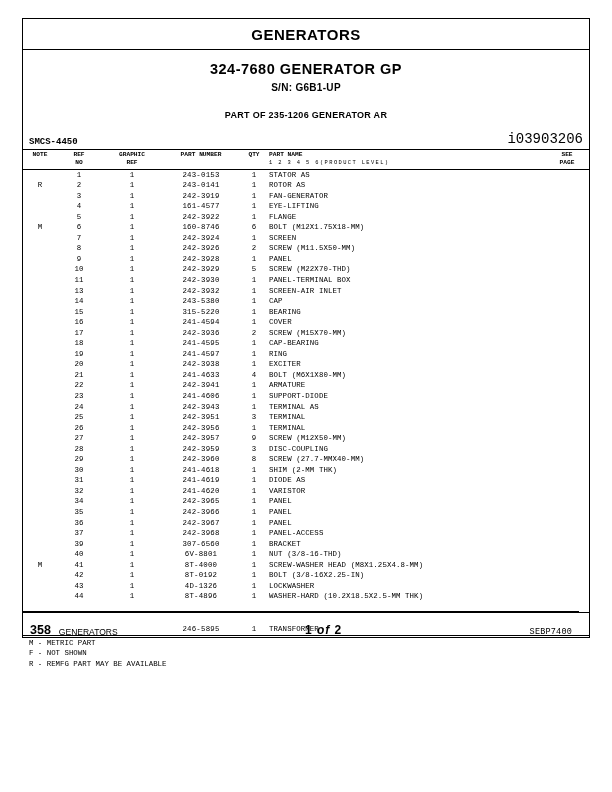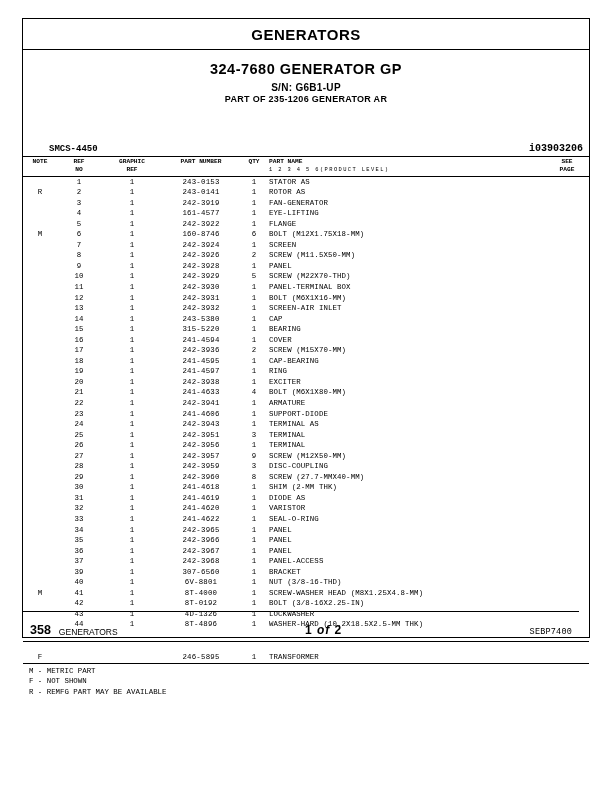--- a/index.html
+++ b/index.html
@@ -48,41 +48,39 @@
   }
   .head-block .sub1 {
     font-size: 10px;
     font-weight: bold;
     margin-top: 5px;
     letter-spacing: 0.3px;
   }
   .head-block .sub2 {
     font-size: 9px;
     font-weight: bold;
-    margin-top: 1px;
+    margin-top: 17px;
     letter-spacing: 0.3px;
   }
   .smcs-row {
     display: flex;
     justify-content: space-between;
     align-items: flex-end;
     padding: 7px 6px 2px 6px;
     border-bottom: 1px solid #000;
   }
   .smcs-row .smcs {
     font-size: 9px;
     font-weight: bold;
     font-family: "Liberation Mono", monospace;
-    margin-left: 20px;
   }
   .smcs-row .docnum {
-    font-size: 10px;
-    font-weight: bold;
+    font-size: 14px;
+    font-weight: normal;
     font-family: "Liberation Mono", monospace;
-    margin-top: 28px;
   }
   table.parts {
     width: 100%;
     border-collapse: collapse;
     font-family: "Liberation Mono", monospace;
     font-size: 7.4px;
   }
   table.parts th {
     font-weight: bold;
     font-size: 6.2px;
@@ -317,29 +315,20 @@
             <td class="c-note"></td>
             <td class="c-ref">11</td>
             <td class="c-graph">1</td>
             <td class="c-pn">242-3930</td>
             <td class="c-qty">1</td>
             <td class="c-name">PANEL-TERMINAL BOX</td>
             <td class="c-page"></td>
           </tr>
           <tr>
             <td class="c-note"></td>
-            <td class="c-ref">12</td>
-            <td class="c-graph">1</td>
-            <td class="c-pn">242-3931</td>
-            <td class="c-qty">1</td>
-            <td class="c-name">BOLT (M6X1X16-MM)</td>
-            <td class="c-page"></td>
-          </tr>
-          <tr>
-            <td class="c-note"></td>
             <td class="c-ref">13</td>
             <td class="c-graph">1</td>
             <td class="c-pn">242-3932</td>
             <td class="c-qty">1</td>
             <td class="c-name">SCREEN-AIR INLET</td>
             <td class="c-page"></td>
           </tr>
           <tr>
             <td class="c-note"></td>
             <td class="c-ref">14</td>
@@ -502,29 +491,20 @@
             <td class="c-name">DIODE AS</td>
             <td class="c-page"></td>
           </tr>
           <tr>
             <td class="c-note"></td>
             <td class="c-ref">32</td>
             <td class="c-graph">1</td>
             <td class="c-pn">241-4620</td>
             <td class="c-qty">1</td>
             <td class="c-name">VARISTOR</td>
-            <td class="c-page"></td>
-          </tr>
-          <tr>
-            <td class="c-note"></td>
-            <td class="c-ref">33</td>
-            <td class="c-graph">1</td>
-            <td class="c-pn">241-4622</td>
-            <td class="c-qty">1</td>
-            <td class="c-name">SEAL-O-RING</td>
             <td class="c-page"></td>
           </tr>
           <tr>
             <td class="c-note"></td>
             <td class="c-ref">34</td>
             <td class="c-graph">1</td>
             <td class="c-pn">242-3965</td>
             <td class="c-qty">1</td>
             <td class="c-name">PANEL</td>
             <td class="c-page"></td>

